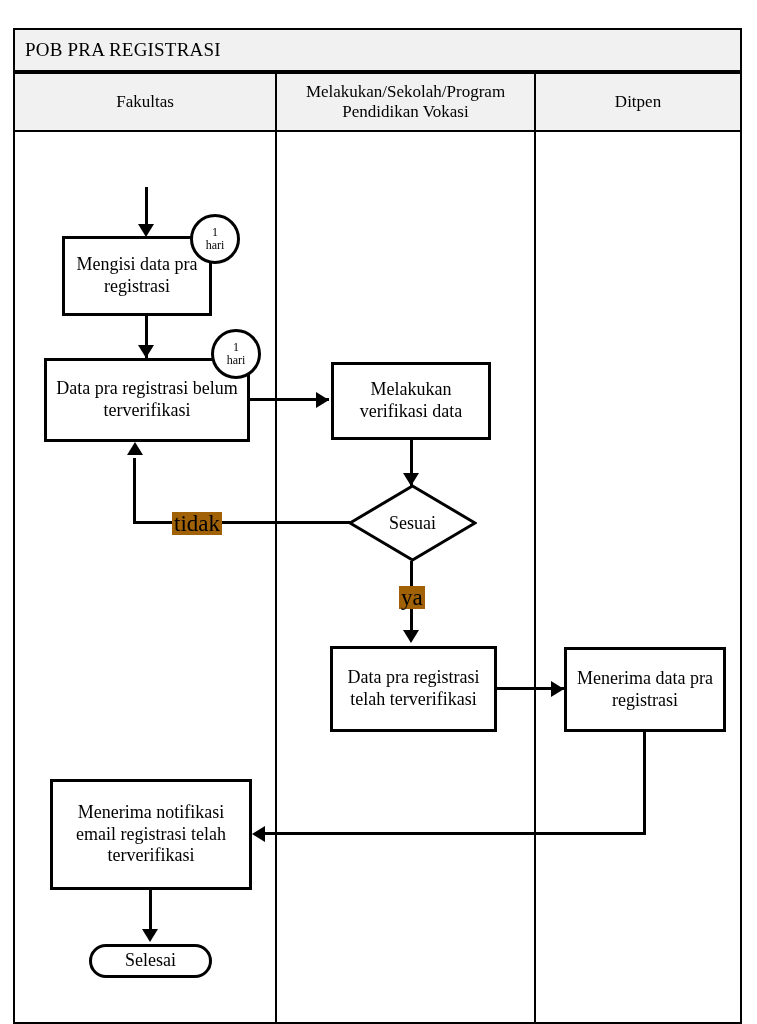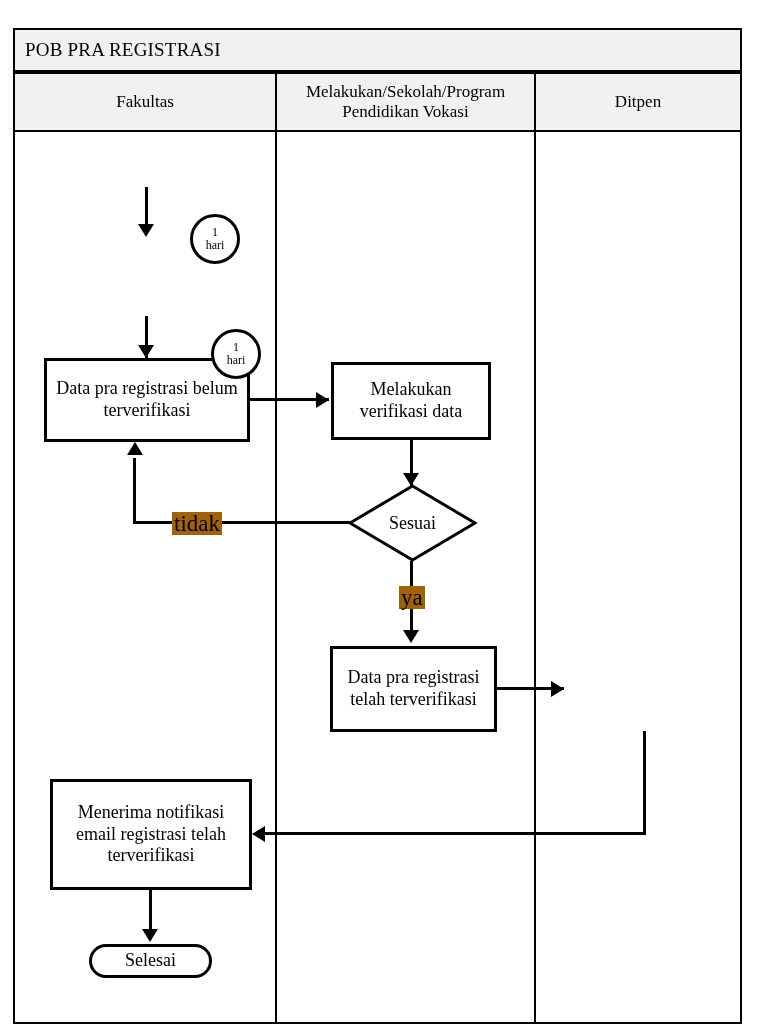--- a/index.html
+++ b/index.html
@@ -184,20 +184,21 @@
     <div class="header-cell c3">Ditpen</div>
   </div>
 
   <div class="lane-divider d1"></div>
   <div class="lane-divider d2"></div>
 
 
   <div class="conn v" style="left:145px; top:173px; height:44px;"></div>
   <div class="arrow down" style="left:138px; top:210px;"></div>
 
+  <div class="node proc" style="left:62px; top:222px; width:150px; height:80px;">Mengisi data pra registrasi</div>
 
   <div class="node badge" style="left:190px; top:200px; width:50px; height:50px;">
     <span class="b1">1</span>
     <span class="b2">hari</span>
   </div>
 
   <div class="conn v" style="left:145px; top:302px; height:42px;"></div>
   <div class="arrow down" style="left:138px; top:331px;"></div>
 
   <div class="node proc" style="left:44px; top:344px; width:206px; height:84px;text-align:center;">Data pra registrasi belum terverifikasi</div>
@@ -229,20 +230,21 @@
 
   <div class="conn v" style="left:410px; top:547px; height:72px;"></div>
   <div class="arrow down" style="left:403px; top:616px;"></div>
   <div class="edge-label" style="left:399px; top:572px;">ya</div>
 
   <div class="node proc" style="left:330px; top:632px; width:167px; height:86px;">Data pra registrasi telah terverifikasi</div>
 
   <div class="conn h" style="left:496px; top:673px; width:68px;"></div>
   <div class="arrow right" style="left:551px; top:667px;"></div>
 
+  <div class="node proc" style="left:564px; top:633px; width:162px; height:85px;">Menerima data pra registrasi</div>
 
   <div class="conn v" style="left:643px; top:717px; height:103px;"></div>
   <div class="conn h" style="left:265px; top:818px; width:381px;"></div>
   <div class="arrow left" style="left:252px; top:812px;"></div>
 
   <div class="node proc" style="left:50px; top:765px; width:202px; height:111px;">Menerima notifikasi email registrasi telah terverifikasi</div>
 
   <div class="conn v" style="left:149px; top:876px; height:45px;"></div>
   <div class="arrow down" style="left:142px; top:915px;"></div>
 

